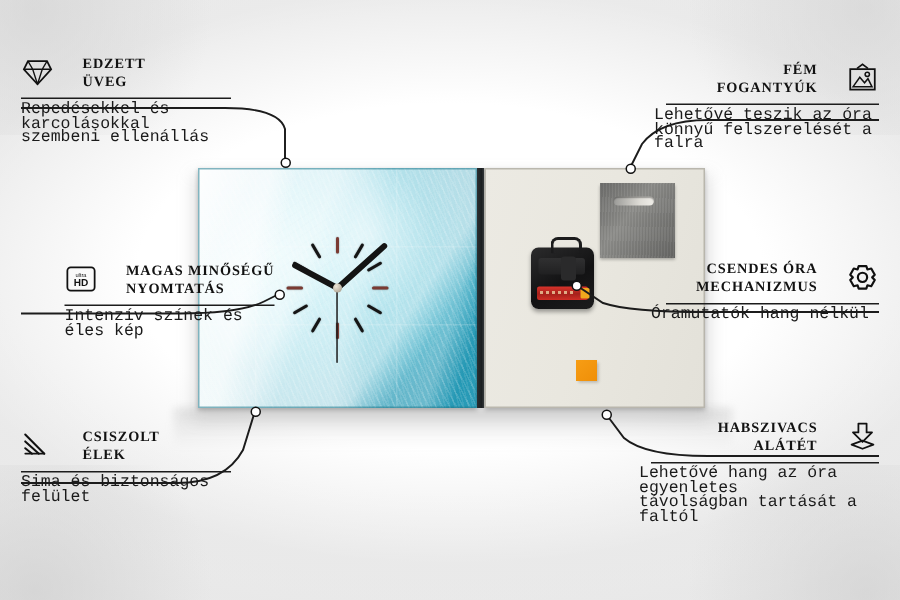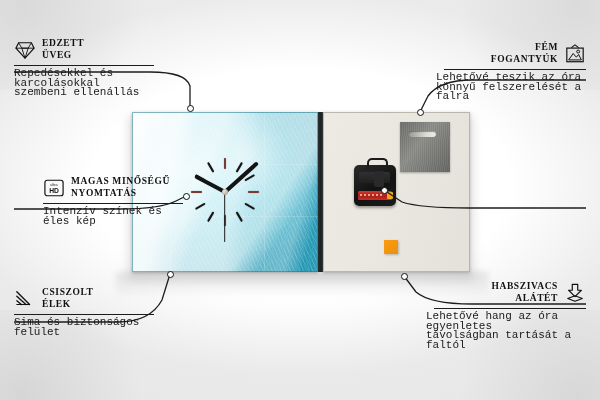--- a/index.html
+++ b/index.html
@@ -101,21 +101,21 @@
 
   
   .callout{position:absolute;}
   .co-title{font-weight:bold;font-size:9.5px;letter-spacing:.6px;color:#121212;line-height:11.5px;
     font-family:"Liberation Serif", serif;}
   .co-sub{font-size:11px;color:#1a1a1a;line-height:9.6px;font-family:Liberation Mono, monospace;}
   .co-rule{height:1px;background:#1c1c1c;}
   .co-left .co-title{text-align:left;}
   .co-right .co-title{text-align:right;}
   .co-right .co-sub{text-align:left;}
-  .co-head{display:flex;align-items:center;gap:6px;}
+  .co-head{display:flex;align-items:flex-start;gap:19px;}
   .co-right .co-head{justify-content:flex-end;}
   .ico{width:22px;height:20px;flex:0 0 auto;}
   svg{display:block;overflow:visible;}
 
   #wires{position:absolute;inset:0;pointer-events:none;}
   .dot{position:absolute;width:7px;height:7px;border-radius:50%;background:#ffffff;
     border:1.6px solid #111;box-sizing:border-box;}
 </style>
 </head>
 <body>
@@ -296,20 +296,38 @@
           <path d="M5,17.5 L10,10.5 L13.5,14.5 L16,11.5 L19,17.5 Z" fill="none" stroke="#111" stroke-width="1.1"></path>
           <circle cx="15.5" cy="8.3" r="1.6" fill="none" stroke="#111" stroke-width="1.1"></circle>
         </svg>
       </span>
     </div>
     <div class="co-rule" style="margin:4px 0 3px auto;width:142px;"></div>
     <div class="co-sub">Lehetővé teszik az óra</div>
     <div class="co-sub">könnyű felszerelését a falra</div>
   </div>
 
+  <div class="callout co-right" style="right:14px;top:175px;width:152px;">
+    <div class="co-head">
+      <div>
+        <div class="co-title">CSENDES ÓRA</div>
+        <div class="co-title">MECHANIZMUS</div>
+      </div>
+      <span class="ico">
+        <svg viewBox="0 0 24 22" width="22" height="20">
+          <g fill="none" stroke="#111" stroke-width="1.6" stroke-linecap="round" stroke-linejoin="round">
+            <path d="M9.2,2.6 L14.8,2.6 L15.6,5.1 L18.4,4.4 L21,9 L19.1,10.9 L21,12.8 L18.4,17.4 L15.6,16.7 L14.8,19.2 L9.2,19.2 L8.4,16.7 L5.6,17.4 L3,12.8 L4.9,10.9 L3,9 L5.6,4.4 L8.4,5.1 Z"></path>
+            <circle cx="12" cy="10.9" r="3.4"></circle>
+          </g>
+        </svg>
+      </span>
+    </div>
+    <div class="co-rule" style="margin:4px 0 3px auto;width:142px;"></div>
+    <div class="co-sub">Óramutatók hang nélkül</div>
+  </div>
 
   <div class="callout co-right" style="right:14px;top:281px;width:160px;">
     <div class="co-head">
       <div>
         <div class="co-title">HABSZIVACS</div>
         <div class="co-title">ALÁTÉT</div>
       </div>
       <span class="ico">
         <svg viewBox="0 0 24 22" width="22" height="20">
           <path d="M9,1.5 L15,1.5 L15,8 L19,8 L12,15 L5,8 L9,8 Z" fill="none" stroke="#111" stroke-width="1.3" stroke-linejoin="round"></path>

